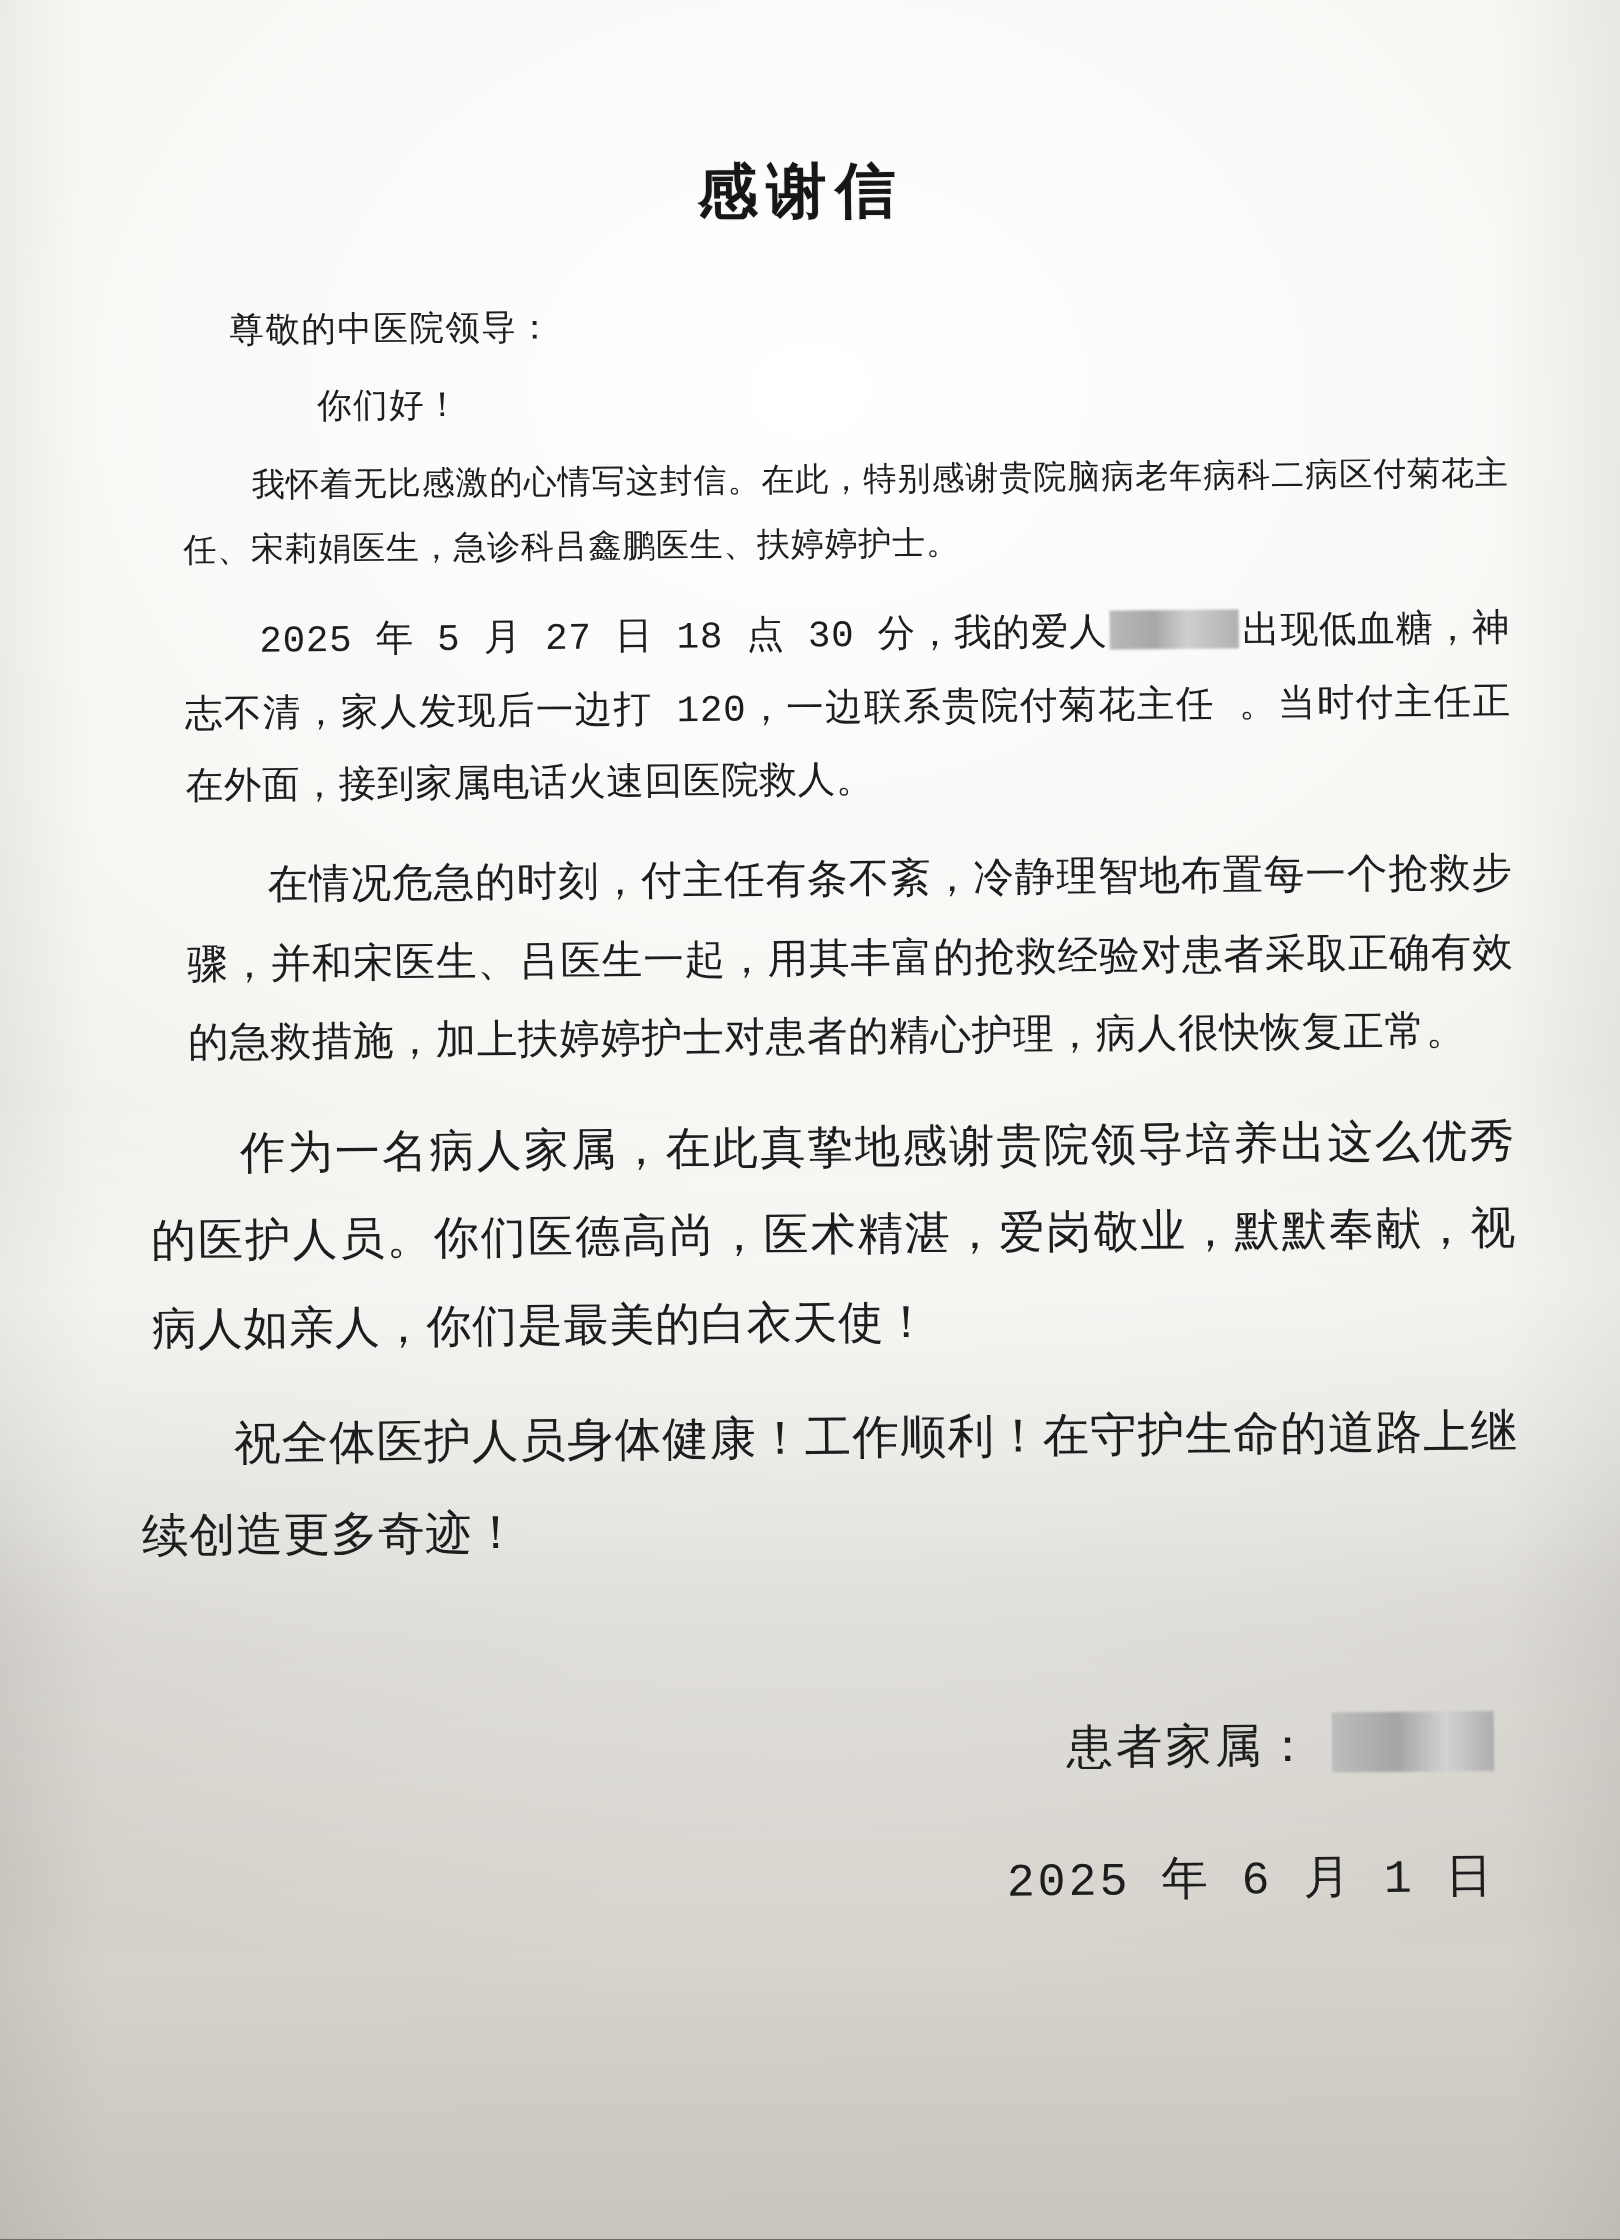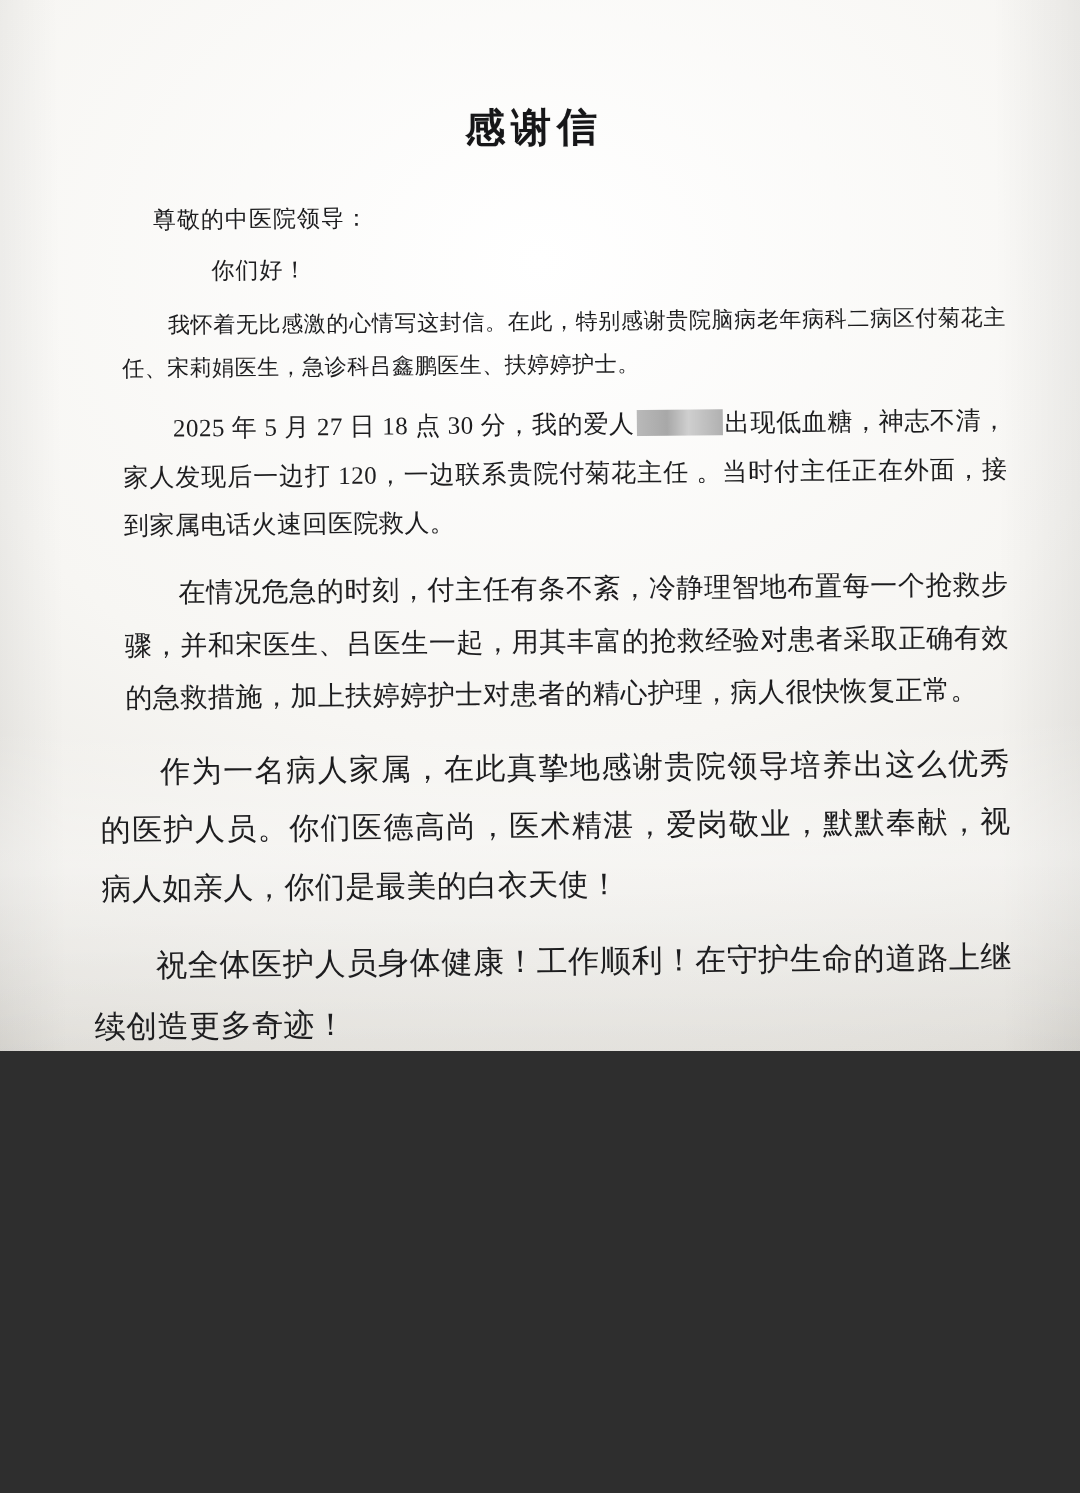--- a/index.html
+++ b/index.html
@@ -3,24 +3,24 @@
 <meta charset="utf-8">
 <style>
   html, body {
     margin: 0;
     padding: 0;
     background: #2e2e2e;
   }
   #page {
     position: relative;
     width: 1080px;
-    height: 1051px;
+    height: 1493px;
     overflow: hidden;
     background: #6e6a63;
-    font-family: Liberation Serif, serif;
+    font-family: Liberation Mono, monospace;
   }
   
   .bg-dark {
     position: absolute;
     inset: 0;
     background:
       linear-gradient(115deg, #3b3733 0%, #57524c 4%, #6d675f 9%, #6d675f 100%);
   }
   
   .paper {

